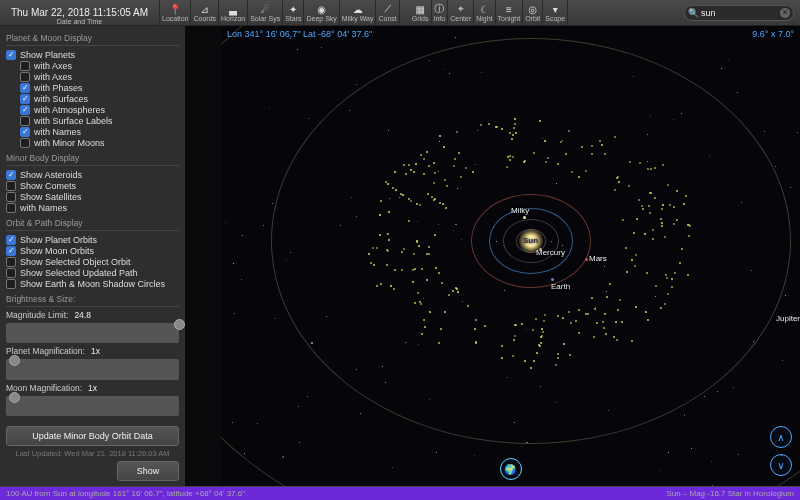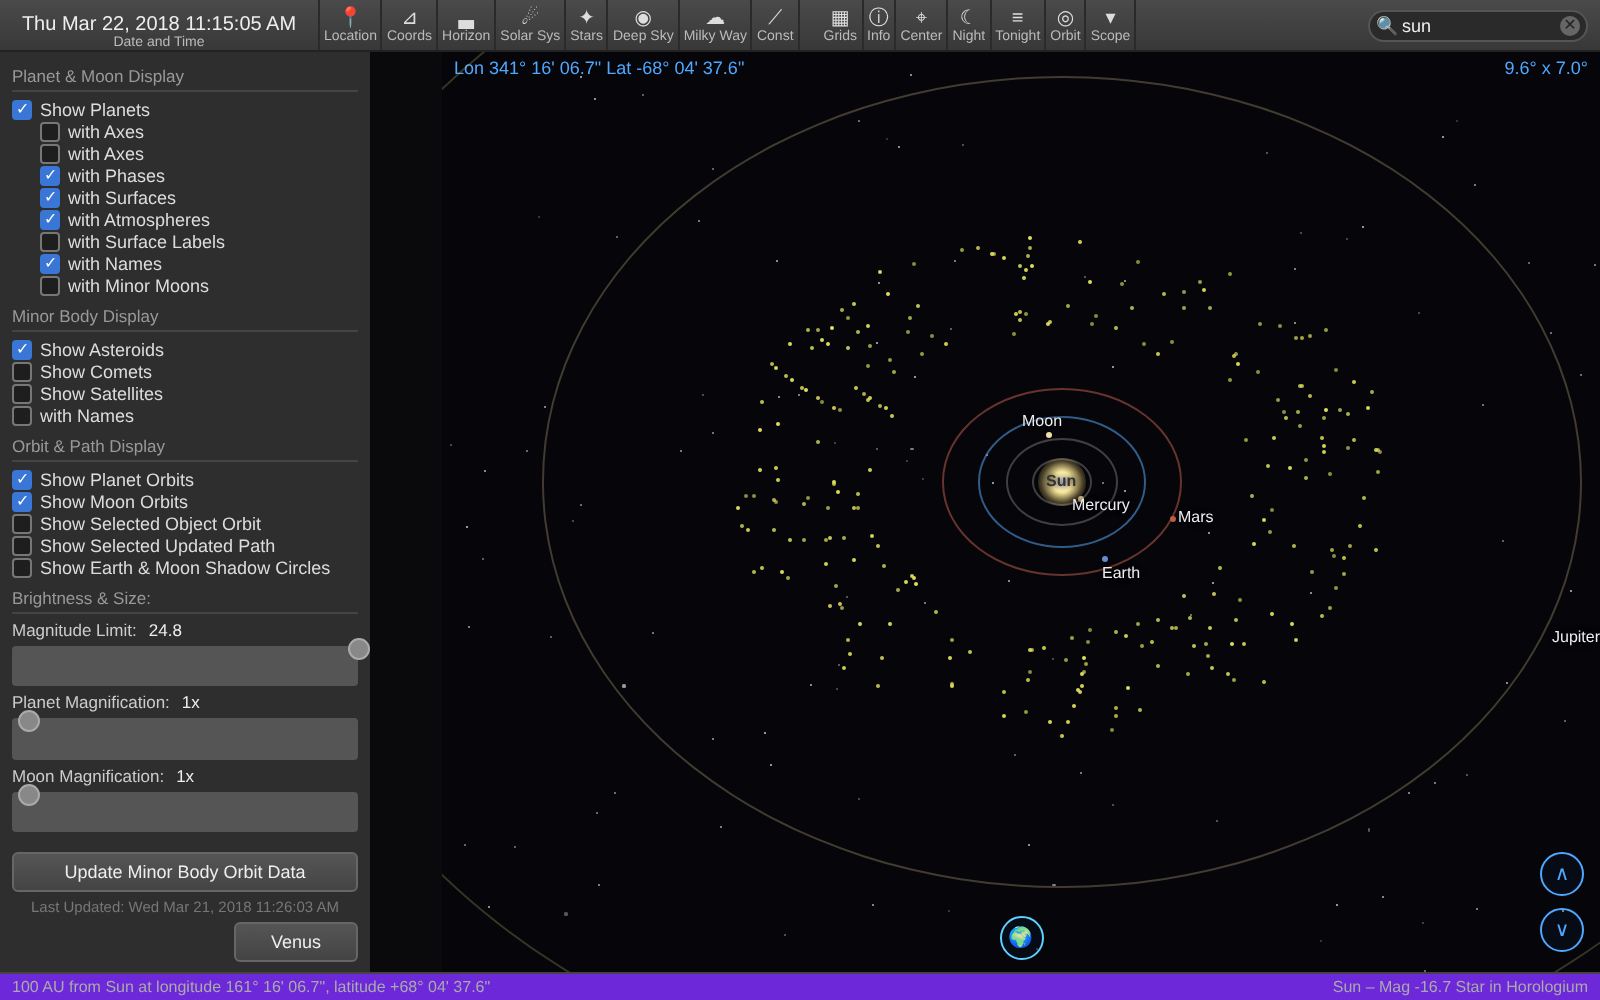--- a/index.html
+++ b/index.html
@@ -422,21 +422,21 @@
     </div>
     <div class="slider">
         <div class="knob" id="knob3" style="left: 2%;"></div>
       </div>
 
     <div style="height:4px"></div>
     <div class="btn">Update Minor Body Orbit Data</div>
     <div class="last-updated">Last Updated: Wed Mar 21, 2018  11:26:03 AM</div>
 
     <div class="done-row">
-      <div class="btn">Venus</div>
+      <div class="btn">Show</div>
     </div>
   </div>
 
   <div class="sky" id="sky">
     <div class="coord-label">Lon 341° 16' 06.7" Lat -68° 04' 37.6"</div>
     <div class="fov-label">9.6° x 7.0°</div>
 
     <div class="nav-circle" style="right:8px; bottom:38px">∧</div>
     <div class="nav-circle" style="right:8px; bottom:10px">∨</div>
     <div class="nav-circle" style="left:50%; bottom:6px; transform:translateX(-50%); border-color:#5fd0ff">🌍</div>
@@ -824,21 +824,21 @@
       <div class="asteroid" style="left: 398.281px; top: 272.97px; opacity: 0.633644;"></div>
       <div class="orbit" style="width: 30px; height: 23.4px; left: 295px; top: 203.3px; border-color: rgba(150, 150, 150, 0.4);"></div>
       <div class="orbit" style="width: 56px; height: 43.68px; left: 282px; top: 193.16px; border-color: rgba(150, 150, 150, 0.4);"></div>
       <div class="orbit" style="width: 84px; height: 65.52px; left: 268px; top: 182.24px; border-color: rgba(80, 150, 220, 0.6);"></div>
       <div class="orbit" style="width: 120px; height: 93.6px; left: 250px; top: 168.2px; border-color: rgba(200, 100, 80, 0.5);"></div>
       <div class="sun-glow" style="width: 24px; height: 24px; left: 298px; top: 203px;"></div>
       <div class="planet-label" style="left: 302px; top: 210px; color: rgb(51, 51, 51); font-weight: 600;">Sun</div>
       <div class="planet-dot" style="background: rgb(208, 192, 144); left: 318px; top: 222px;"></div>
       <div class="planet-label" style="left: 315px; top: 222px;">Mercury</div>
       <div class="planet-dot" style="background: rgb(240, 224, 176); left: 302px; top: 190px;"></div>
-      <div class="planet-label" style="left: 290px; top: 180px;">Moon</div>
+      <div class="planet-label" style="left: 290px; top: 180px;">Milky</div>
       <div class="planet-dot" style="background: rgb(96, 144, 208); left: 330px; top: 252px;"></div>
       <div class="planet-label" style="left: 330px; top: 256px;">Earth</div>
       <div class="planet-dot" style="background: rgb(192, 96, 64); left: 364px; top: 232px;"></div>
       <div class="planet-label" style="left: 368px; top: 228px;">Mars</div>
       <div class="planet-label" style="left: 555px; top: 288px;">Jupiter</div>
     </div>
 </div>
 
 <div class="statusbar">
   <span>100 AU from Sun at longitude 161° 16' 06.7", latitude +68° 04' 37.6"</span>

